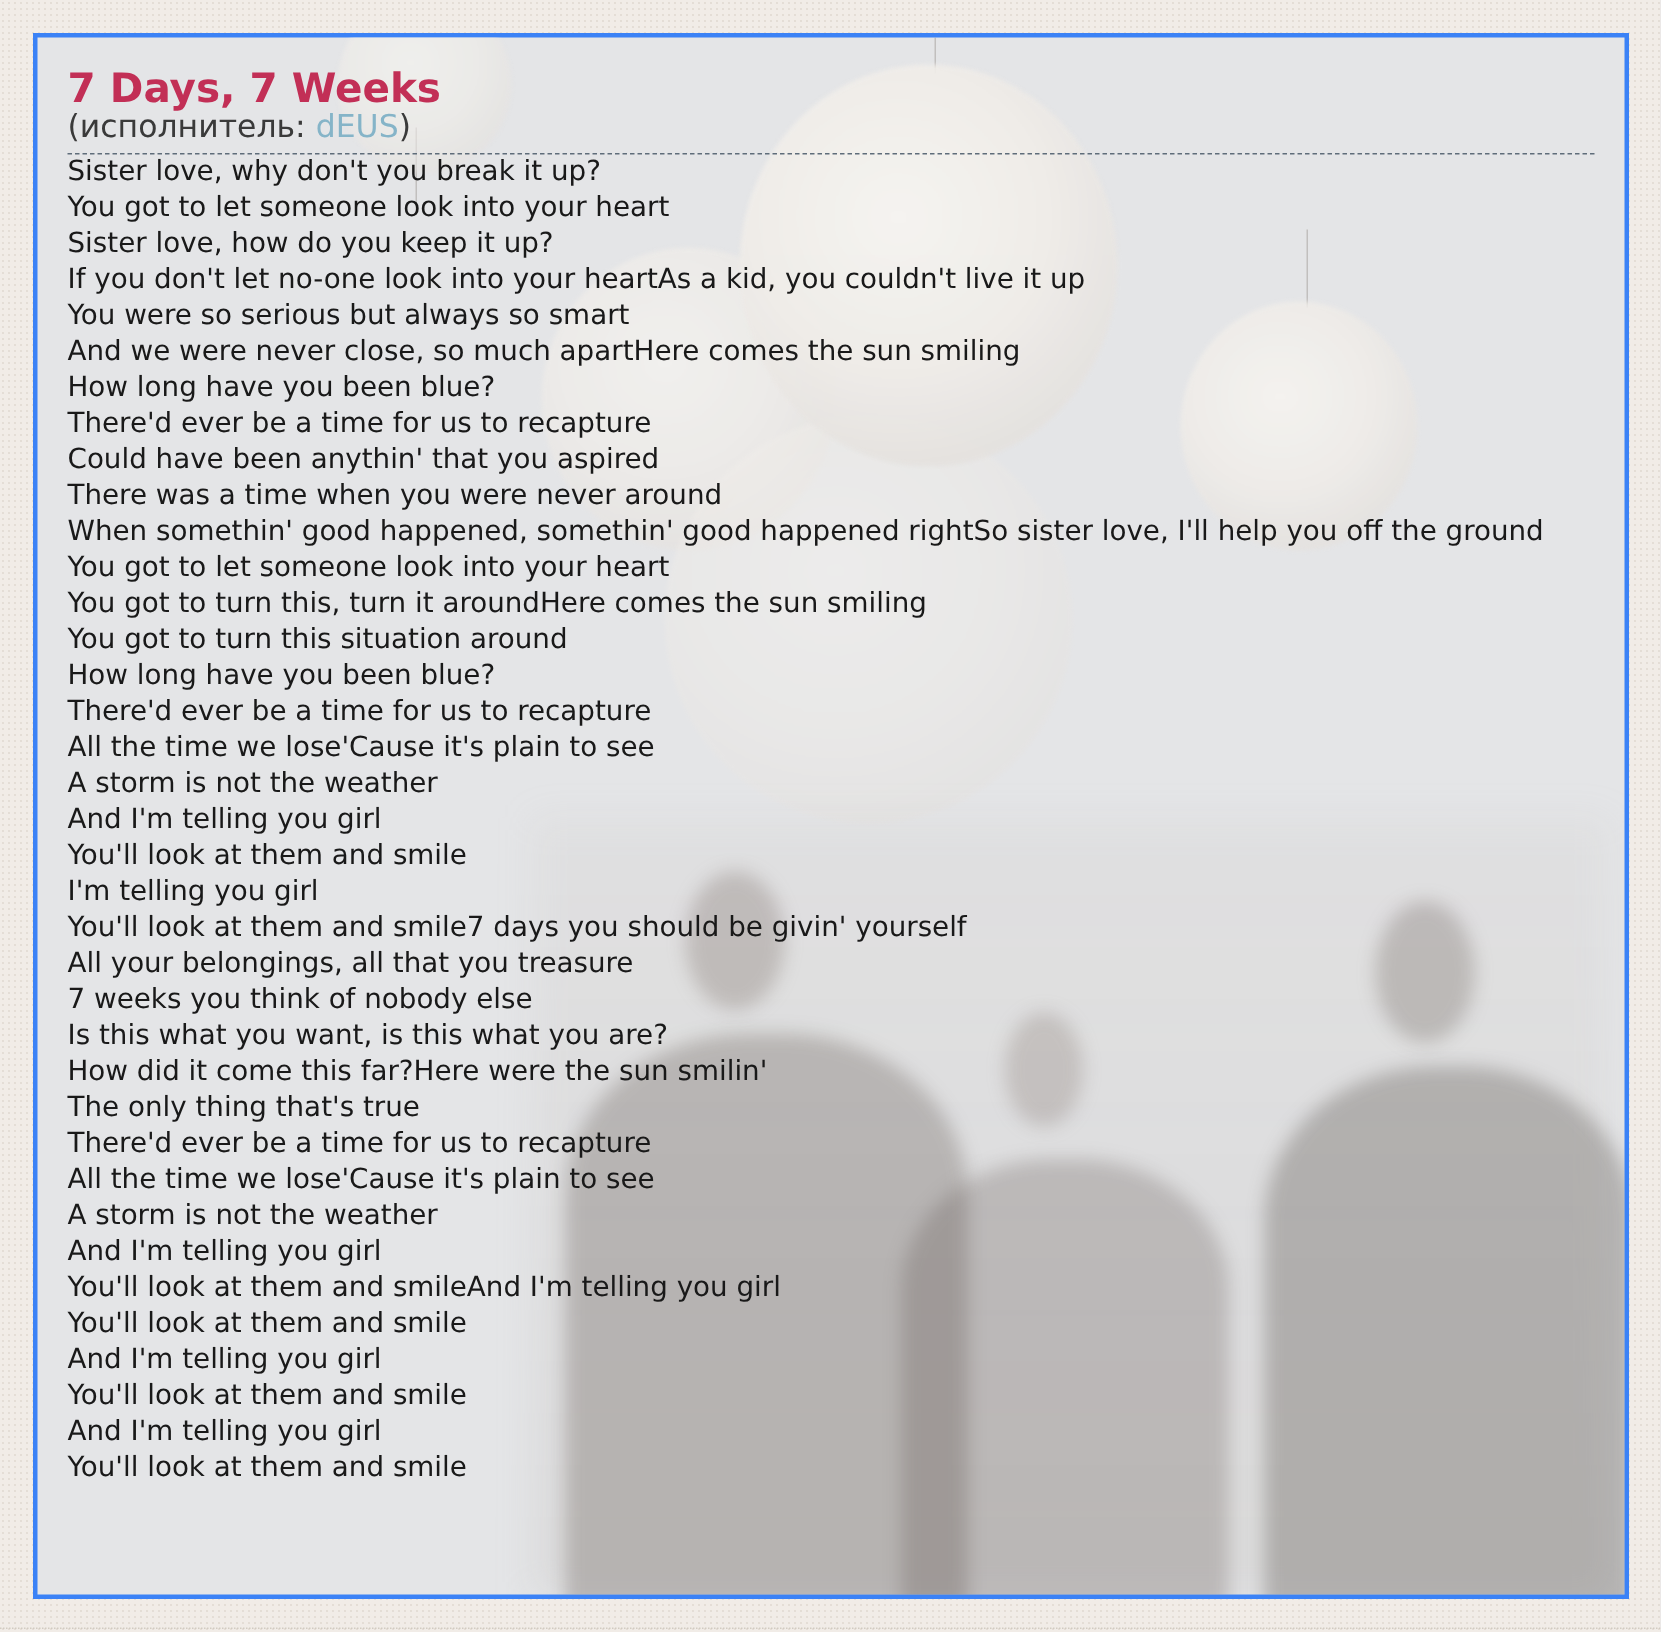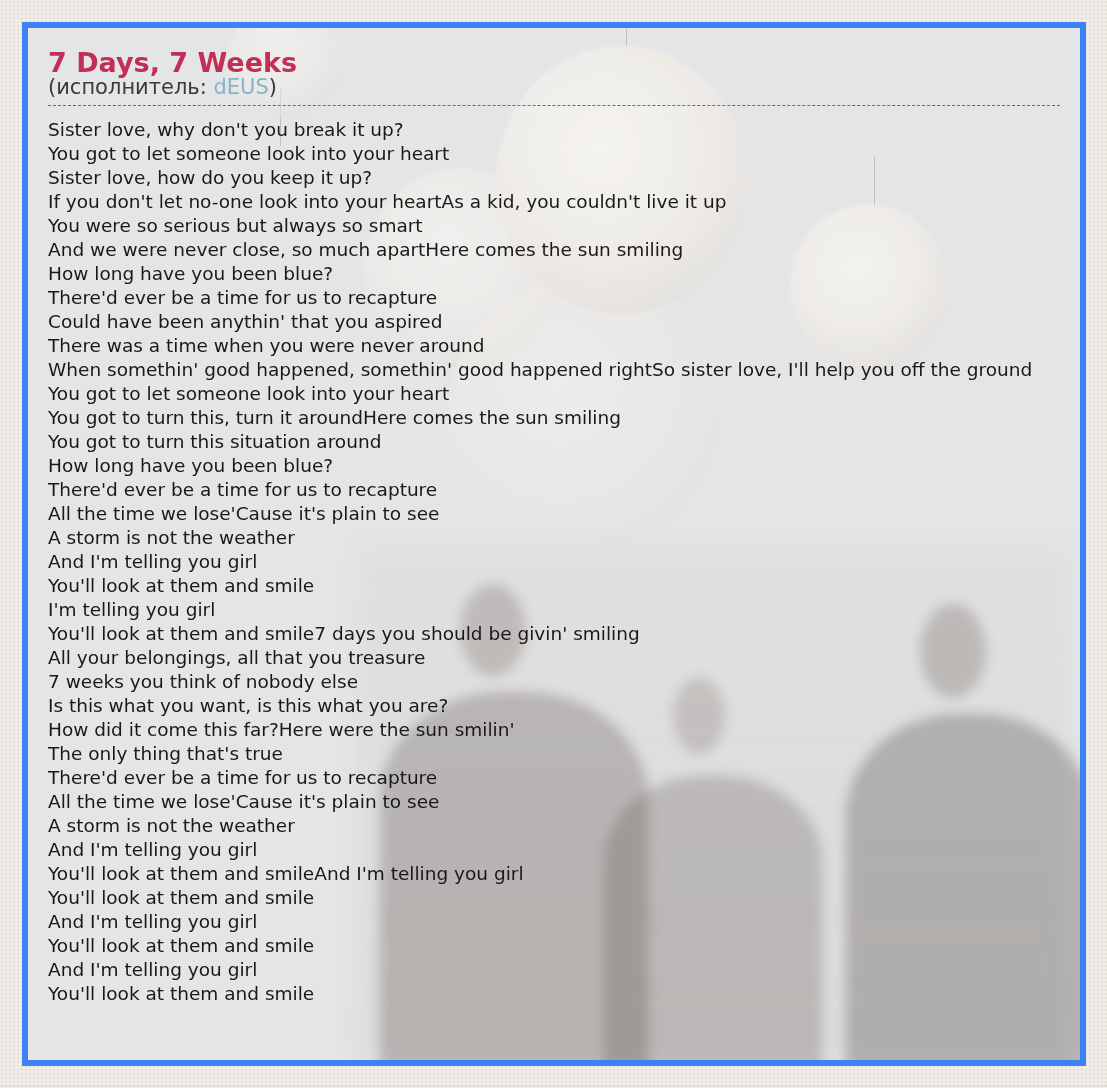--- a/index.html
+++ b/index.html
@@ -15,21 +15,21 @@
   .bottom-seam {
     position: absolute; left: 0; right: 0; bottom: 2px;
     border-top: 1px dotted #d2cbc2;
   }
   .panel {
     position: absolute;
     left: 22px; top: 22px;
     width: 1064px; height: 1044px;
     box-sizing: border-box;
     background: #e4e5e7;
-    border: 6px solid #3b82f6;
+    border: 3px solid #3b82f6;
     overflow: hidden;
   }
   
   .bg { position: absolute; inset: 0; overflow: hidden; }
   .thread { position: absolute; width: 1px; background: rgba(150,145,140,0.45); }
   .t1 { left: 598px; top: 0;    height: 24px; }
   .t2 { left: 846px; top: 128px; height: 52px; }
   .t3 { left: 252px; top: 60px;  height: 58px; }
   .ball {
     position: absolute; border-radius: 50%;
@@ -67,21 +67,21 @@
     line-height: 30px;
     font-weight: 600;
     color: #c22f56;
   }
   .artist {
     font-size: 21px;
     line-height: 19px;
     color: #3a3a3a;
   }
   .artist-link { color: #85b4c8; text-decoration: none; }
-  .lyrics { margin-top: 12px; }
+  .lyrics { }
   .lyrics .line {
     font-size: 18.5px;
     height: 24px;
     line-height: 24px;
     white-space: nowrap;
     color: #191919;
   }
 </style>
 </head>
 <body>
@@ -126,21 +126,21 @@
         <div class="line">You got to let someone look into your heart</div>
         <div class="line">You got to turn this, turn it aroundHere comes the sun smiling</div>
         <div class="line">You got to turn this situation around</div>
         <div class="line">How long have you been blue?</div>
         <div class="line">There'd ever be a time for us to recapture</div>
         <div class="line">All the time we lose'Cause it's plain to see</div>
         <div class="line">A storm is not the weather</div>
         <div class="line">And I'm telling you girl</div>
         <div class="line">You'll look at them and smile</div>
         <div class="line">I'm telling you girl</div>
-        <div class="line">You'll look at them and smile7 days you should be givin' smiling</div>
+        <div class="line">You'll look at them and smile7 days you should be givin' yourself</div>
         <div class="line">All your belongings, all that you treasure</div>
         <div class="line">7 weeks you think of nobody else</div>
         <div class="line">Is this what you want, is this what you are?</div>
         <div class="line">How did it come this far?Here were the sun smilin'</div>
         <div class="line">The only thing that's true</div>
         <div class="line">There'd ever be a time for us to recapture</div>
         <div class="line">All the time we lose'Cause it's plain to see</div>
         <div class="line">A storm is not the weather</div>
         <div class="line">And I'm telling you girl</div>
         <div class="line">You'll look at them and smileAnd I'm telling you girl</div>

